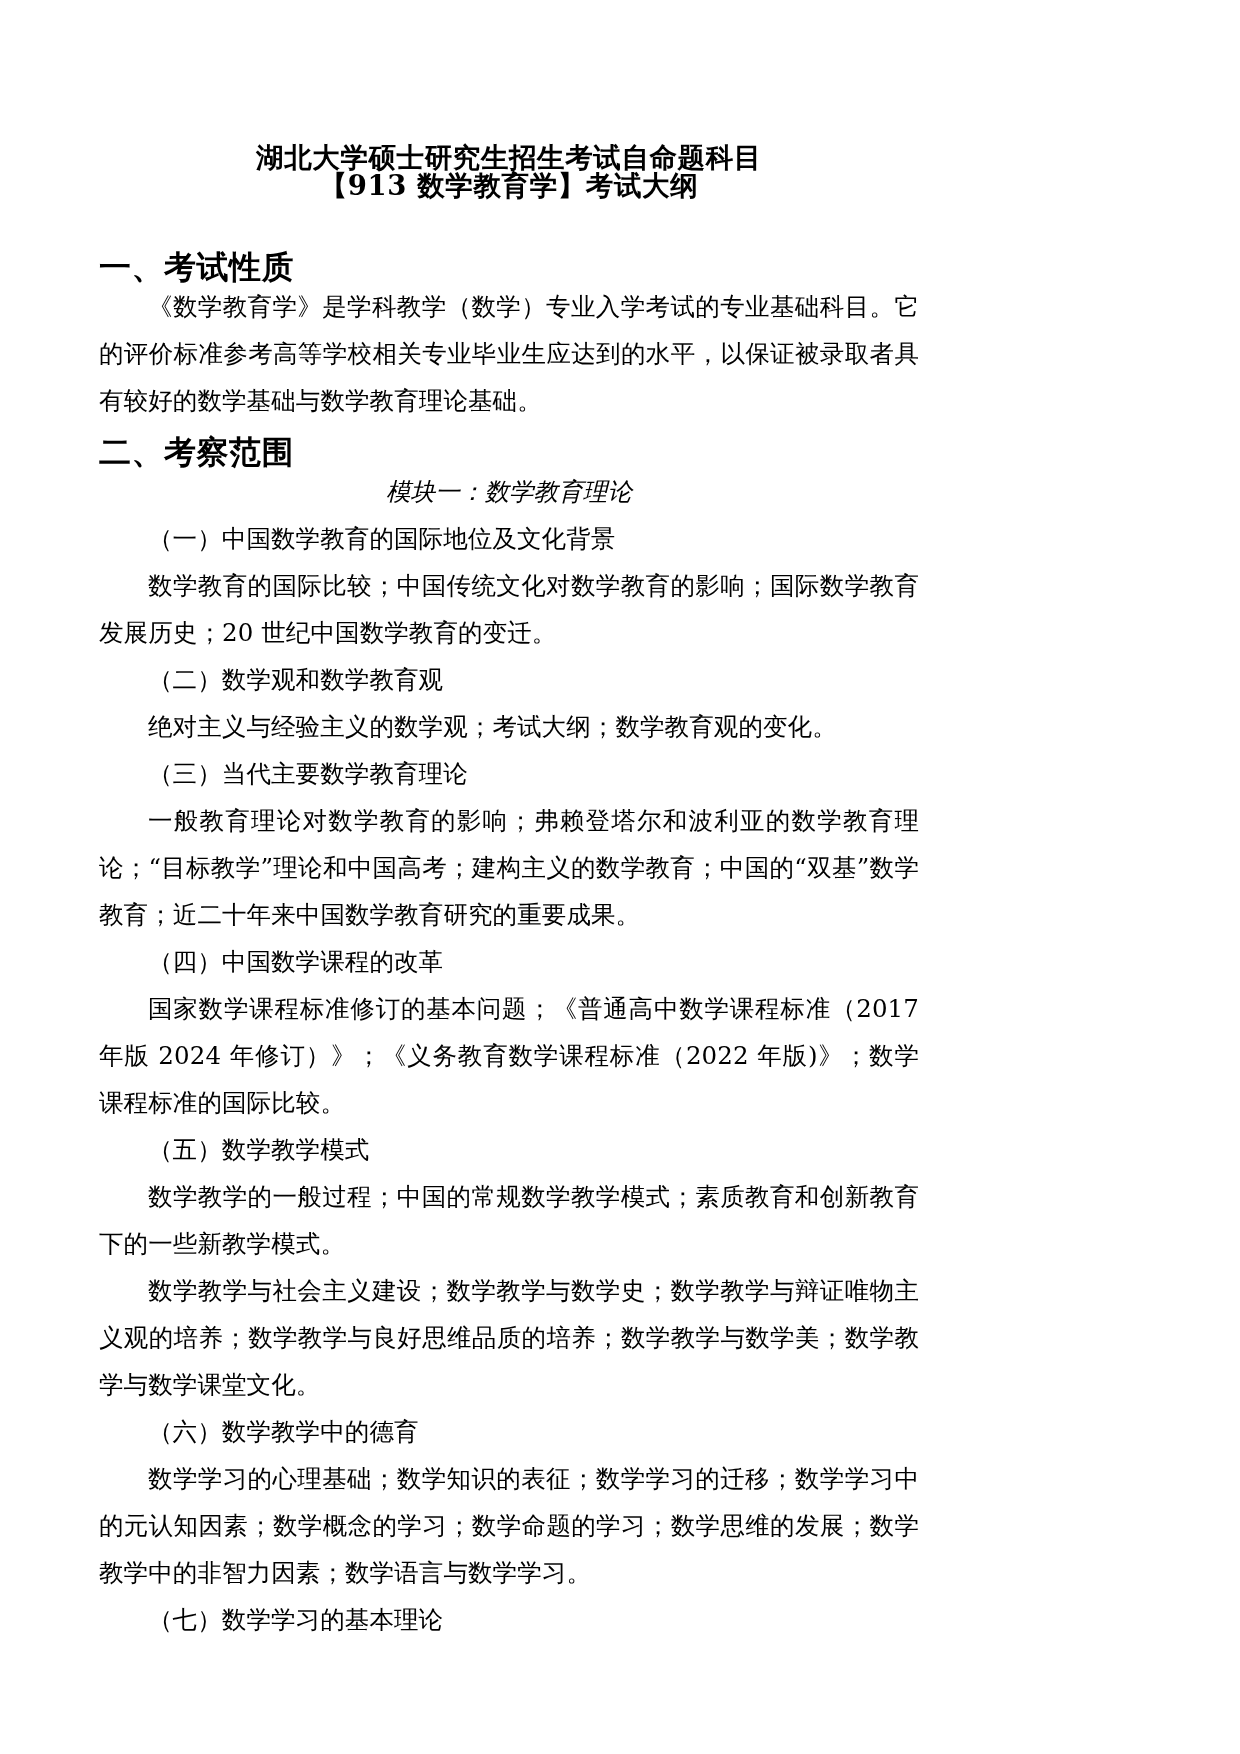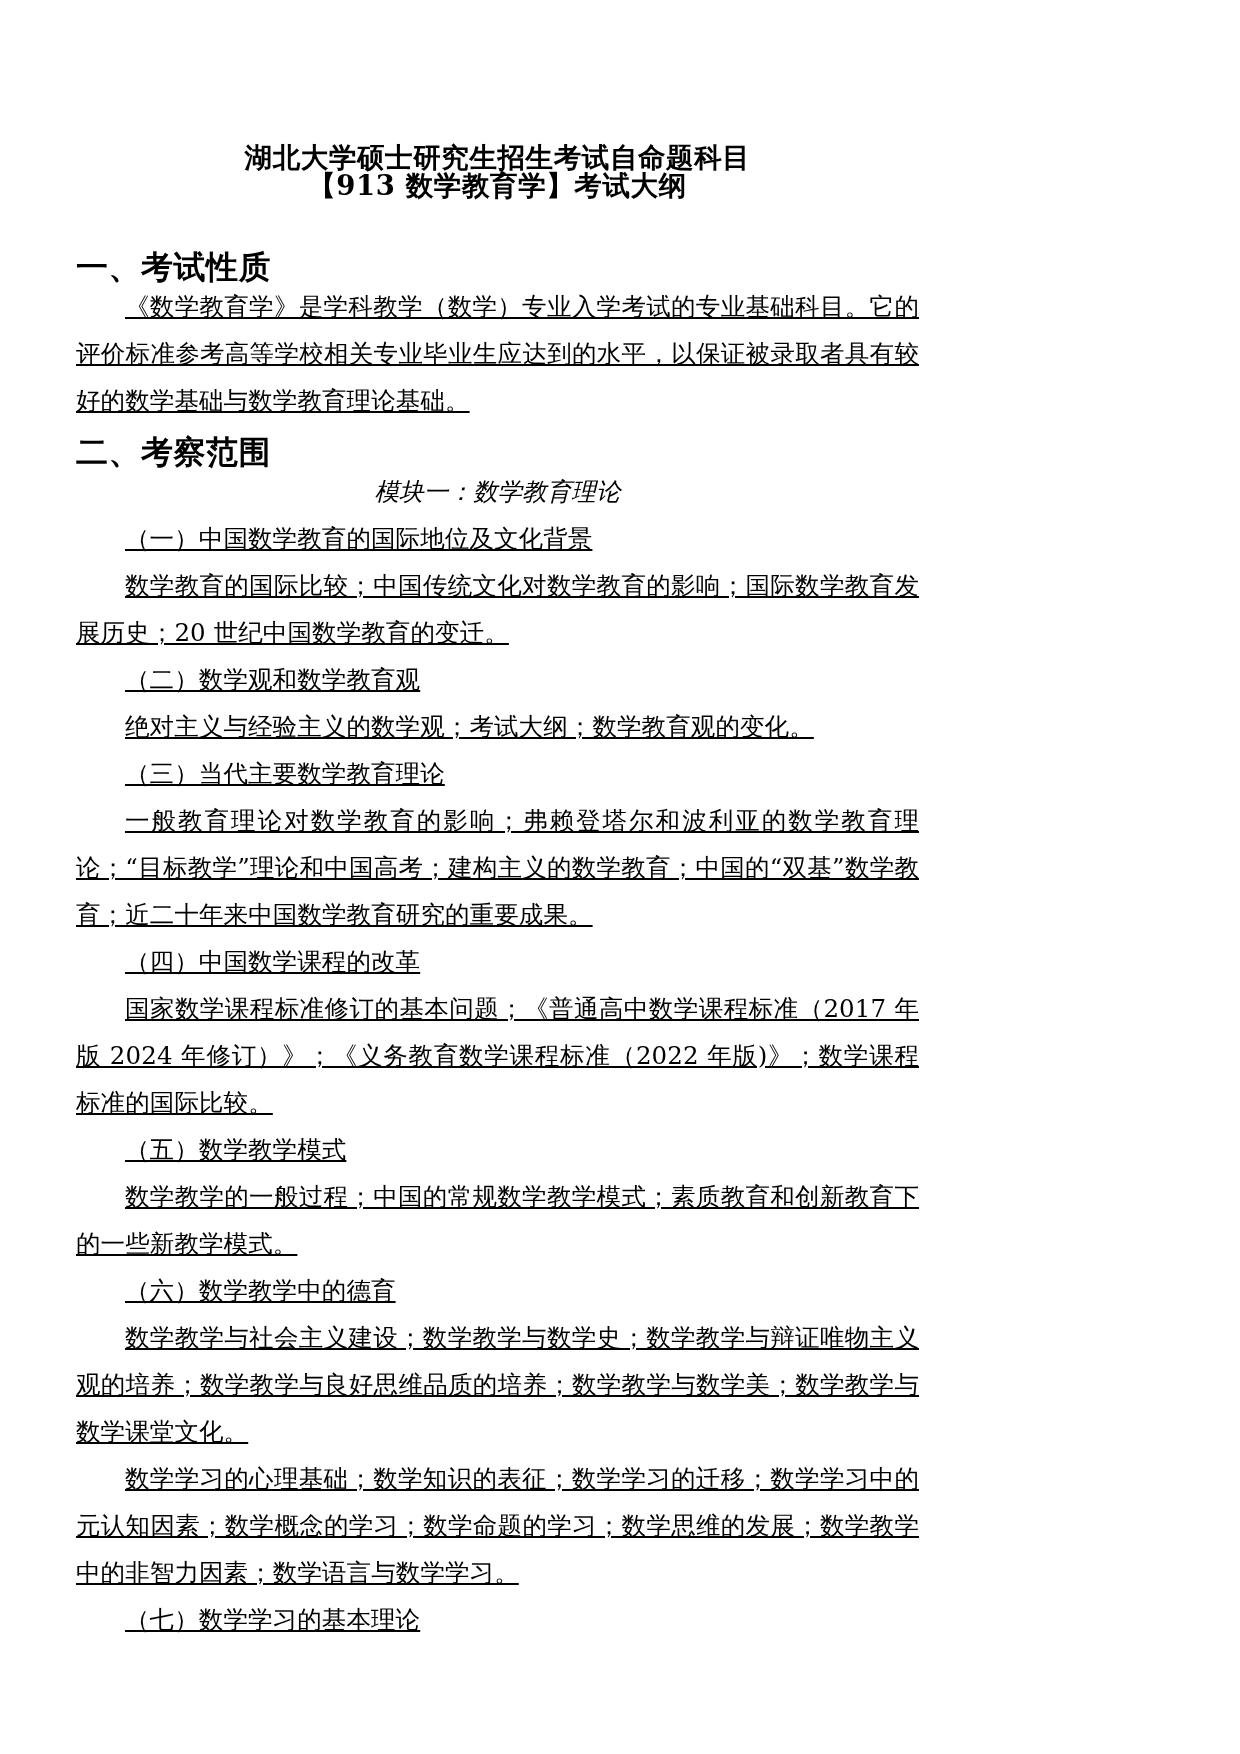--- a/index.html
+++ b/index.html
@@ -12,21 +12,21 @@
     height: 1754px;
     font-family: "DejaVu Serif", "Liberation Serif", serif;
     color: #000000;
     -webkit-font-smoothing: none;
   }
   .page {
     position: relative;
     width: 1064px;
     height: 1754px;
     box-sizing: border-box;
-    padding: 120px 145px 0 76px;
+    padding: 120px 145px 0 99px;
   }
   .doc-title {
     text-align: center;
     font-weight: bold;
     font-size: 27.5px;
     line-height: 1.0;
     letter-spacing: 0.6px;
     margin: 0;
     padding: 0;
   }
@@ -50,21 +50,20 @@
     font-size: 24.5px;
     line-height: 47px;
     margin: 0;
     padding: 0;
     text-align: justify;
     text-justify: inter-ideograph;
     letter-spacing: 0.1px;
   }
   p.indent {
     text-indent: 2em;
-    text-decoration: underline;
   }
   p.center {
     text-align: center;
     text-indent: 0;
   }
   .first-para { margin-top: 8px; }
   .heading-follow { margin-top: 7px; font-style: italic; }
 </style>
 </head>
 <body>
@@ -91,19 +90,19 @@
 
   <p class="body-text indent">（三）当代主要数学教育理论</p>
   <p class="body-text indent">一般教育理论对数学教育的影响；弗赖登塔尔和波利亚的数学教育理论；“目标教学”理论和中国高考；建构主义的数学教育；中国的“双基”数学教育；近二十年来中国数学教育研究的重要成果。</p>
 
   <p class="body-text indent">（四）中国数学课程的改革</p>
   <p class="body-text indent">国家数学课程标准修订的基本问题；《普通高中数学课程标准（2017 年版 2024 年修订）》；《义务教育数学课程标准（2022 年版)》；数学课程标准的国际比较。</p>
 
   <p class="body-text indent">（五）数学教学模式</p>
   <p class="body-text indent">数学教学的一般过程；中国的常规数学教学模式；素质教育和创新教育下的一些新教学模式。</p>
 
+  <p class="body-text indent">数学教学与社会主义建设；数学教学与数学史；数学教学与辩证唯物主义观的培养；数学教学与良好思维品质的培养；数学教学与数学美；数学教学与数学课堂文化。</p>
   <p class="body-text indent">（六）数学教学中的德育</p>
-  <p class="body-text indent">数学教学与社会主义建设；数学教学与数学史；数学教学与辩证唯物主义观的培养；数学教学与良好思维品质的培养；数学教学与数学美；数学教学与数学课堂文化。</p>
 
   <p class="body-text indent">数学学习的心理基础；数学知识的表征；数学学习的迁移；数学学习中的元认知因素；数学概念的学习；数学命题的学习；数学思维的发展；数学教学中的非智力因素；数学语言与数学学习。</p>
   <p class="body-text indent">（七）数学学习的基本理论</p>
 
 </div>
 
 </body></html>

